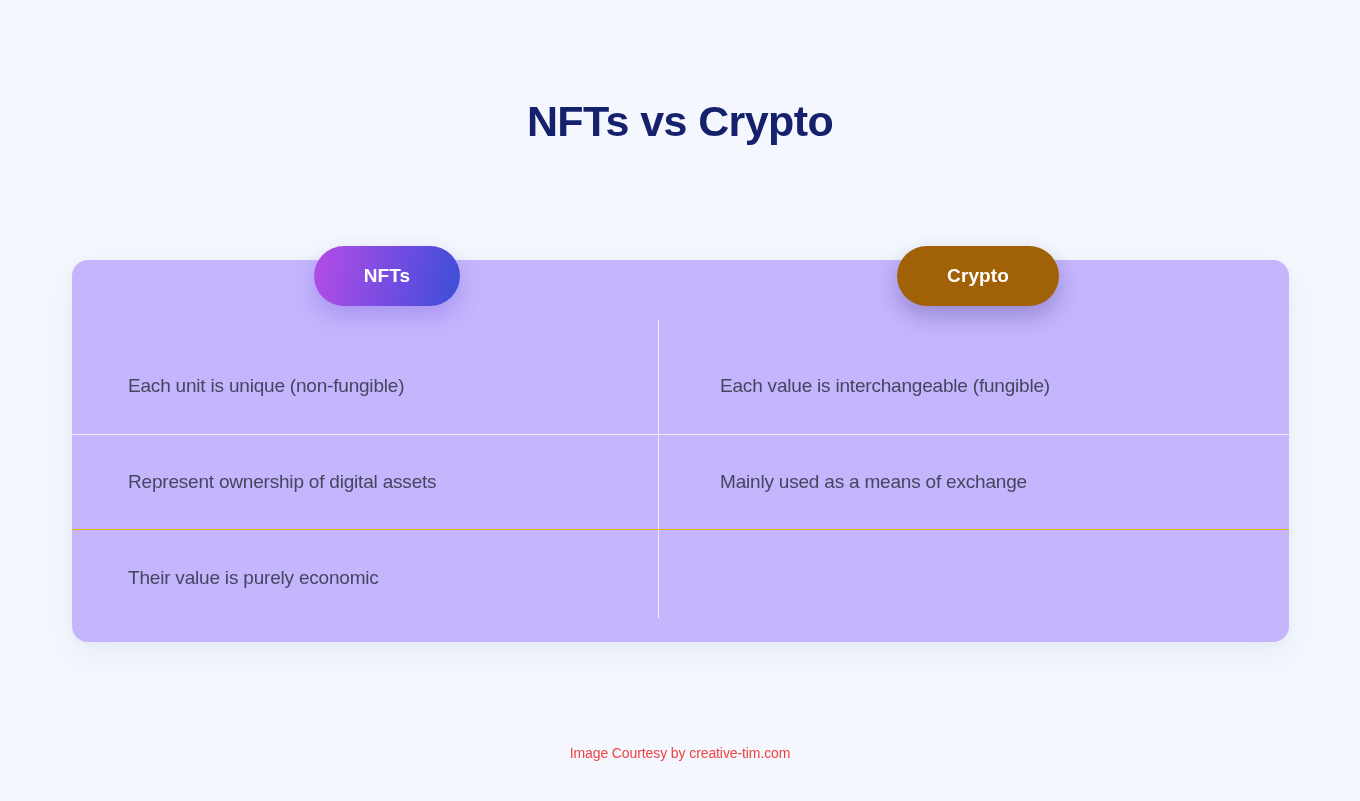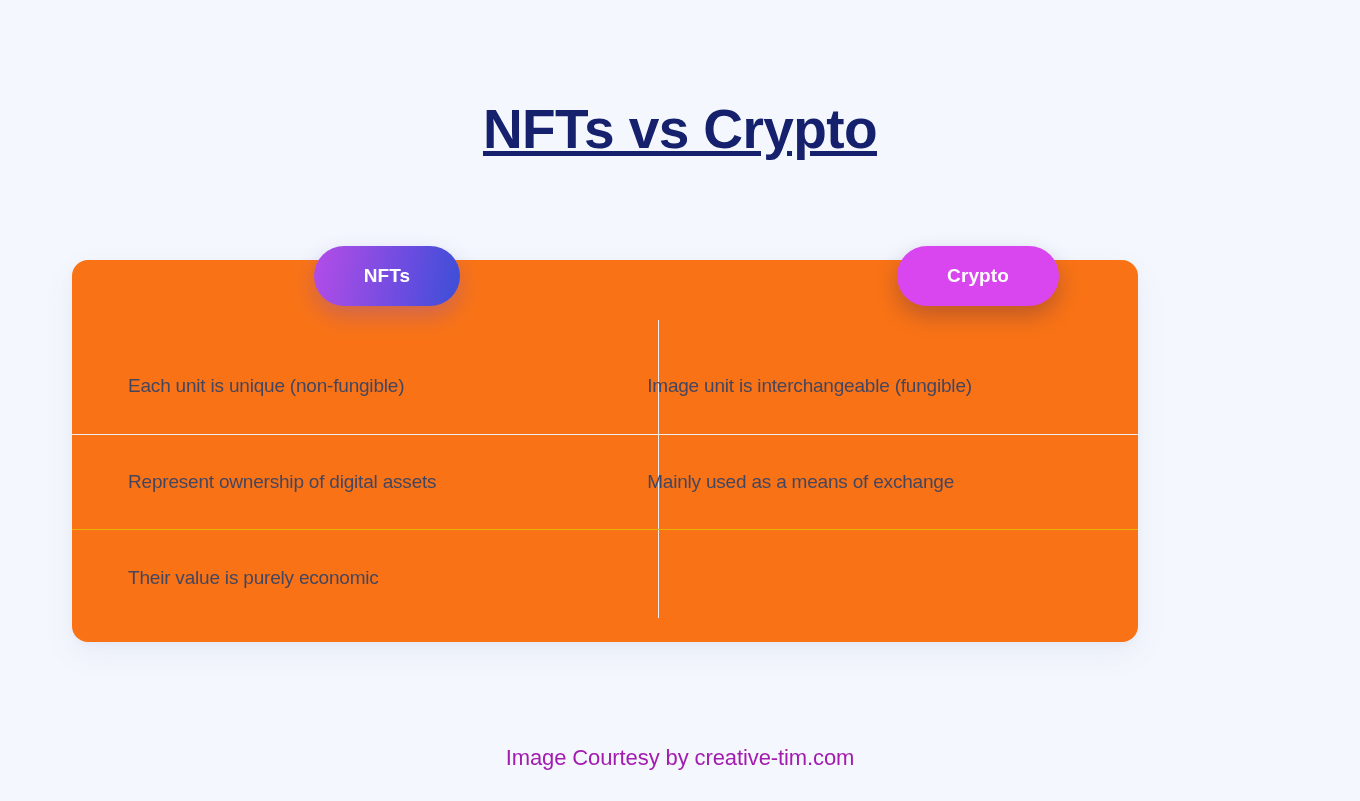--- a/index.html
+++ b/index.html
@@ -24,36 +24,35 @@
     height: 801px;
   }
 
   
   .page-title {
     position: absolute;
     top: 96px;
     left: 0;
     width: 1360px;
     text-align: center;
-    font-size: 55px;
+    font-size: 43px;
     font-weight: 700;
     letter-spacing: -0.6px;
     color: #15216d;
     line-height: 1.2;
-    text-decoration: underline;
   }
 
   
   .compare-card {
     position: absolute;
     left: 72px;
     top: 260px;
-    width: 1066px;
+    width: 1217px;
     height: 382px;
-    background: #f97316;
+    background: #c4b5fd;
     border-radius: 16px;
     box-shadow: 0 12px 30px rgba(100, 110, 160, 0.08),
                 0 2px 6px rgba(100, 110, 160, 0.05);
   }
 
   
   .col-divider {
     position: absolute;
     left: 586px;
     top: 60px;
@@ -121,52 +120,52 @@
     top: 230px;
     width: 146px;
     background: linear-gradient(100deg, #b44ce8 0%, #9b4de4 22%, #6a4ce0 62%, #3b4fd6 100%);
     box-shadow: 0 10px 22px rgba(110, 75, 220, 0.30);
   }
 
   .badge-crypto {
     left: 897px;
     top: 230px;
     width: 162px;
-    background: #d946ef;
+    background: #a16207;
     box-shadow: 0 10px 22px rgba(28, 18, 89, 0.26);
   }
 
   
   .footer-credit {
     position: absolute;
     top: 745px;
     left: 0;
     width: 1360px;
     text-align: center;
-    font-size: 22px;
-    color: #a21caf;
+    font-size: 14px;
+    color: #ef4444;
     letter-spacing: -0.1px;
   }
 </style>
 </head>
 <body>
 
 <div class="page">
 
   <h1 class="page-title">NFTs vs Crypto</h1>
 
   <div class="compare-card">
 
     <div class="col-divider"></div>
 
     <div class="rows">
 
       <div class="row row-1">
         <div class="cell cell-left">Each unit is unique (non-fungible)</div>
-        <div class="cell cell-right">Image unit is interchangeable (fungible)</div>
+        <div class="cell cell-right">Each value is interchangeable (fungible)</div>
       </div>
 
       <div class="row row-2">
         <div class="cell cell-left">Represent ownership of digital assets</div>
         <div class="cell cell-right">Mainly used as a means of exchange</div>
       </div>
 
       <div class="row row-3">
         <div class="cell cell-left">Their value is purely economic</div>
       </div>

